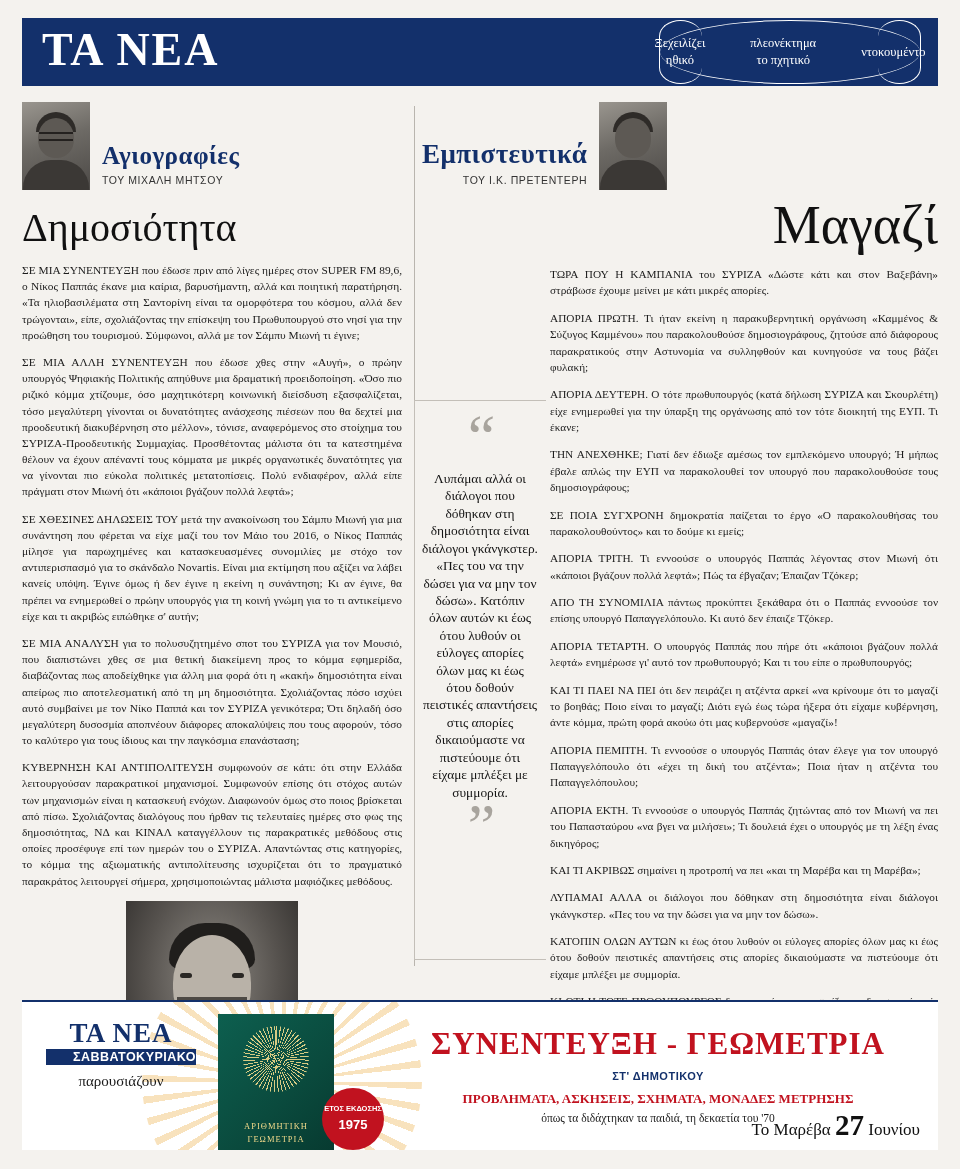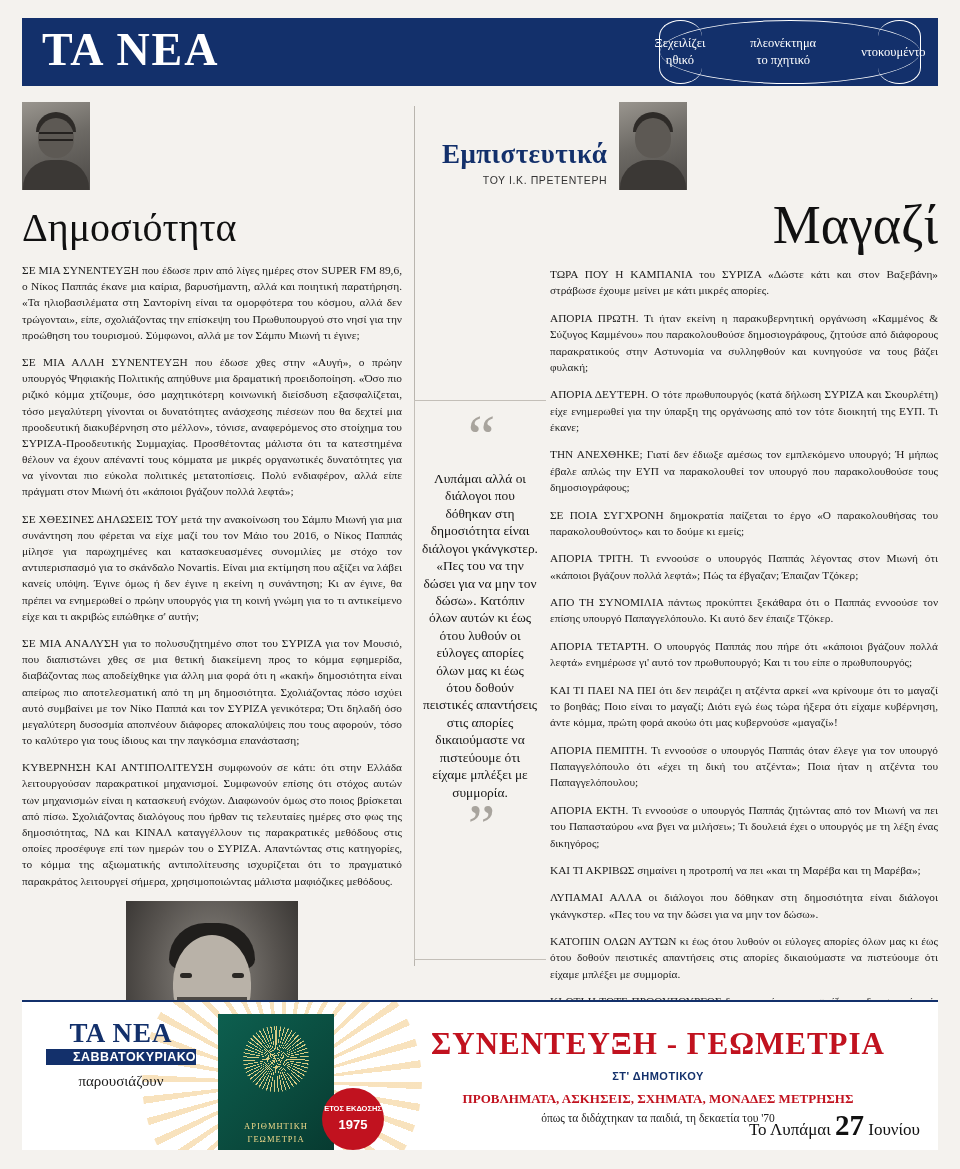--- a/index.html
+++ b/index.html
@@ -163,21 +163,21 @@
     color: #333;
     letter-spacing: .6px;
     margin-top: 6px;
   }
   .byline.right {
     justify-content: flex-end;
     flex-direction: row-reverse;
     text-align: right;
   }
   .byline.right .byline-text { padding: 0 12px 4px 0; }
-  .byline.right .byline-title { font-size: 27px; margin-left: 20px; }
+  .byline.right .byline-title { font-size: 27px; }
 
   
   .headline {
     font-family: "Liberation Serif", serif;
     font-size: 40px;
     line-height: 1;
     color: #111;
     margin: 18px 0 14px 0;
     font-weight: normal;
   }
@@ -426,20 +426,24 @@
   <div class="content">
     <div class="vrule"></div>
 
     <div class="col-left">
       <div class="byline">
         <div class="byline-photo">
           <div class="hair"></div>
             <div class="head"></div>
             <div class="glasses"></div>
             <div class="body"></div>
+        </div>
+        <div class="byline-text">
+          <div class="byline-title">Αγιογραφίες</div>
+          <div class="byline-sub">ΤΟΥ ΜΙΧΑΛΗ ΜΗΤΣΟΥ</div>
         </div>
       </div>
 
       <h1 class="headline">Δημοσιότητα</h1>
 
       <div class="body-text">
         <p>ΣΕ ΜΙΑ ΣΥΝΕΝΤΕΥΞΗ που έδωσε πριν από λίγες ημέρες στον SUPER FM 89,6, ο Νίκος Παππάς έκανε μια καίρια, βαρυσήμαντη, αλλά και ποιητική παρατήρηση. «Τα ηλιοβασιλέματα στη Σαντορίνη είναι τα ομορφότερα του κόσμου, αλλά δεν τρώγονται», είπε, σχολιάζοντας την επίσκεψη του Πρωθυπουργού στο νησί για την προώθηση του τουρισμού. Σύμφωνοι, αλλά με τον Σάμπυ Μιωνή τι έγινε;</p>
         <p>ΣΕ ΜΙΑ ΑΛΛΗ ΣΥΝΕΝΤΕΥΞΗ που έδωσε χθες στην «Αυγή», ο πρώην υπουργός Ψηφιακής Πολιτικής απηύθυνε μια δραματική προειδοποίηση. «Όσο πιο ριζικό κόμμα χτίζουμε, όσο μαχητικότερη κοινωνική διείσδυση εξασφαλίζεται, τόσο μεγαλύτερη γίνονται οι δυνατότητες ανάσχεσης πιέσεων που θα δεχτεί μια προοδευτική διακυβέρνηση στο μέλλον», τόνισε, αναφερόμενος στο στοίχημα του ΣΥΡΙΖΑ-Προοδευτικής Συμμαχίας. Προσθέτοντας μάλιστα ότι τα κατεστημένα θέλουν να έχουν απέναντί τους κόμματα με μικρές οργανωτικές δυνατότητες για να γίνονται πιο εύκολα πολιτικές μετατοπίσεις. Πολύ ενδιαφέρον, αλλά είπε πράγματι στον Μιωνή ότι «κάποιοι βγάζουν πολλά λεφτά»;</p>
         <p>ΣΕ ΧΘΕΣΙΝΕΣ ΔΗΛΩΣΕΙΣ ΤΟΥ μετά την ανακοίνωση του Σάμπυ Μιωνή για μια συνάντηση που φέρεται να είχε μαζί του τον Μάιο του 2016, ο Νίκος Παππάς μίλησε για παρωχημένες και κατασκευασμένες συνομιλίες με στόχο τον αντιπερισπασμό για το σκάνδαλο Novartis. Είναι μια εκτίμηση που αξίζει να λάβει κανείς υπόψη. Έγινε όμως ή δεν έγινε η εκείνη η συνάντηση; Κι αν έγινε, θα πρέπει να ενημερωθεί ο πρώην υπουργός για τη κοινή γνώμη για το τι αντικείμενο είχε και τι ακριβώς ειπώθηκε σ' αυτήν;</p>
         <p>ΣΕ ΜΙΑ ΑΝΑΛΥΣΗ για το πολυσυζητημένο σποτ του ΣΥΡΙΖΑ για τον Μουσιό, που διαπιστώνει χθες σε μια θετική διακείμενη προς το κόμμα εφημερίδα, διαβάζοντας πως αποδείχθηκε για άλλη μια φορά ότι η «κακή» δημοσιότητα είναι απείρως πιο αποτελεσματική από τη μη δημοσιότητα. Σχολιάζοντας πόσο ισχύει αυτό συμβαίνει με τον Νίκο Παππά και τον ΣΥΡΙΖΑ γενικότερα; Ότι δηλαδή όσο μεγαλύτερη δυσοσμία αποπνέουν διάφορες αποκαλύψεις που τους αφορούν, τόσο το καλύτερο για τους ίδιους και την παγκόσμια επανάσταση;</p>
@@ -526,17 +530,17 @@
     </div>
 
     <div class="ad-main">
       <div class="t1">ΣΥΝΕΝΤΕΥΞΗ - ΓΕΩΜΕΤΡΙΑ</div>
       <div class="t2">ΣΤ' ΔΗΜΟΤΙΚΟΥ</div>
       <div class="t3">ΠΡΟΒΛΗΜΑΤΑ, ΑΣΚΗΣΕΙΣ, ΣΧΗΜΑΤΑ, ΜΟΝΑΔΕΣ ΜΕΤΡΗΣΗΣ</div>
       <div class="t4">όπως τα διδάχτηκαν τα παιδιά, τη δεκαετία του '70</div>
     </div>
 
     <div class="ad-date">
-      <span>Το Λυπάμαι </span><b>27</b><span> Ιουνίου</span>
+      <span>Το Μαρέβα </span><b>27</b><span> Ιουνίου</span>
     </div>
   </div>
 
 </div>
 
 </body></html>

